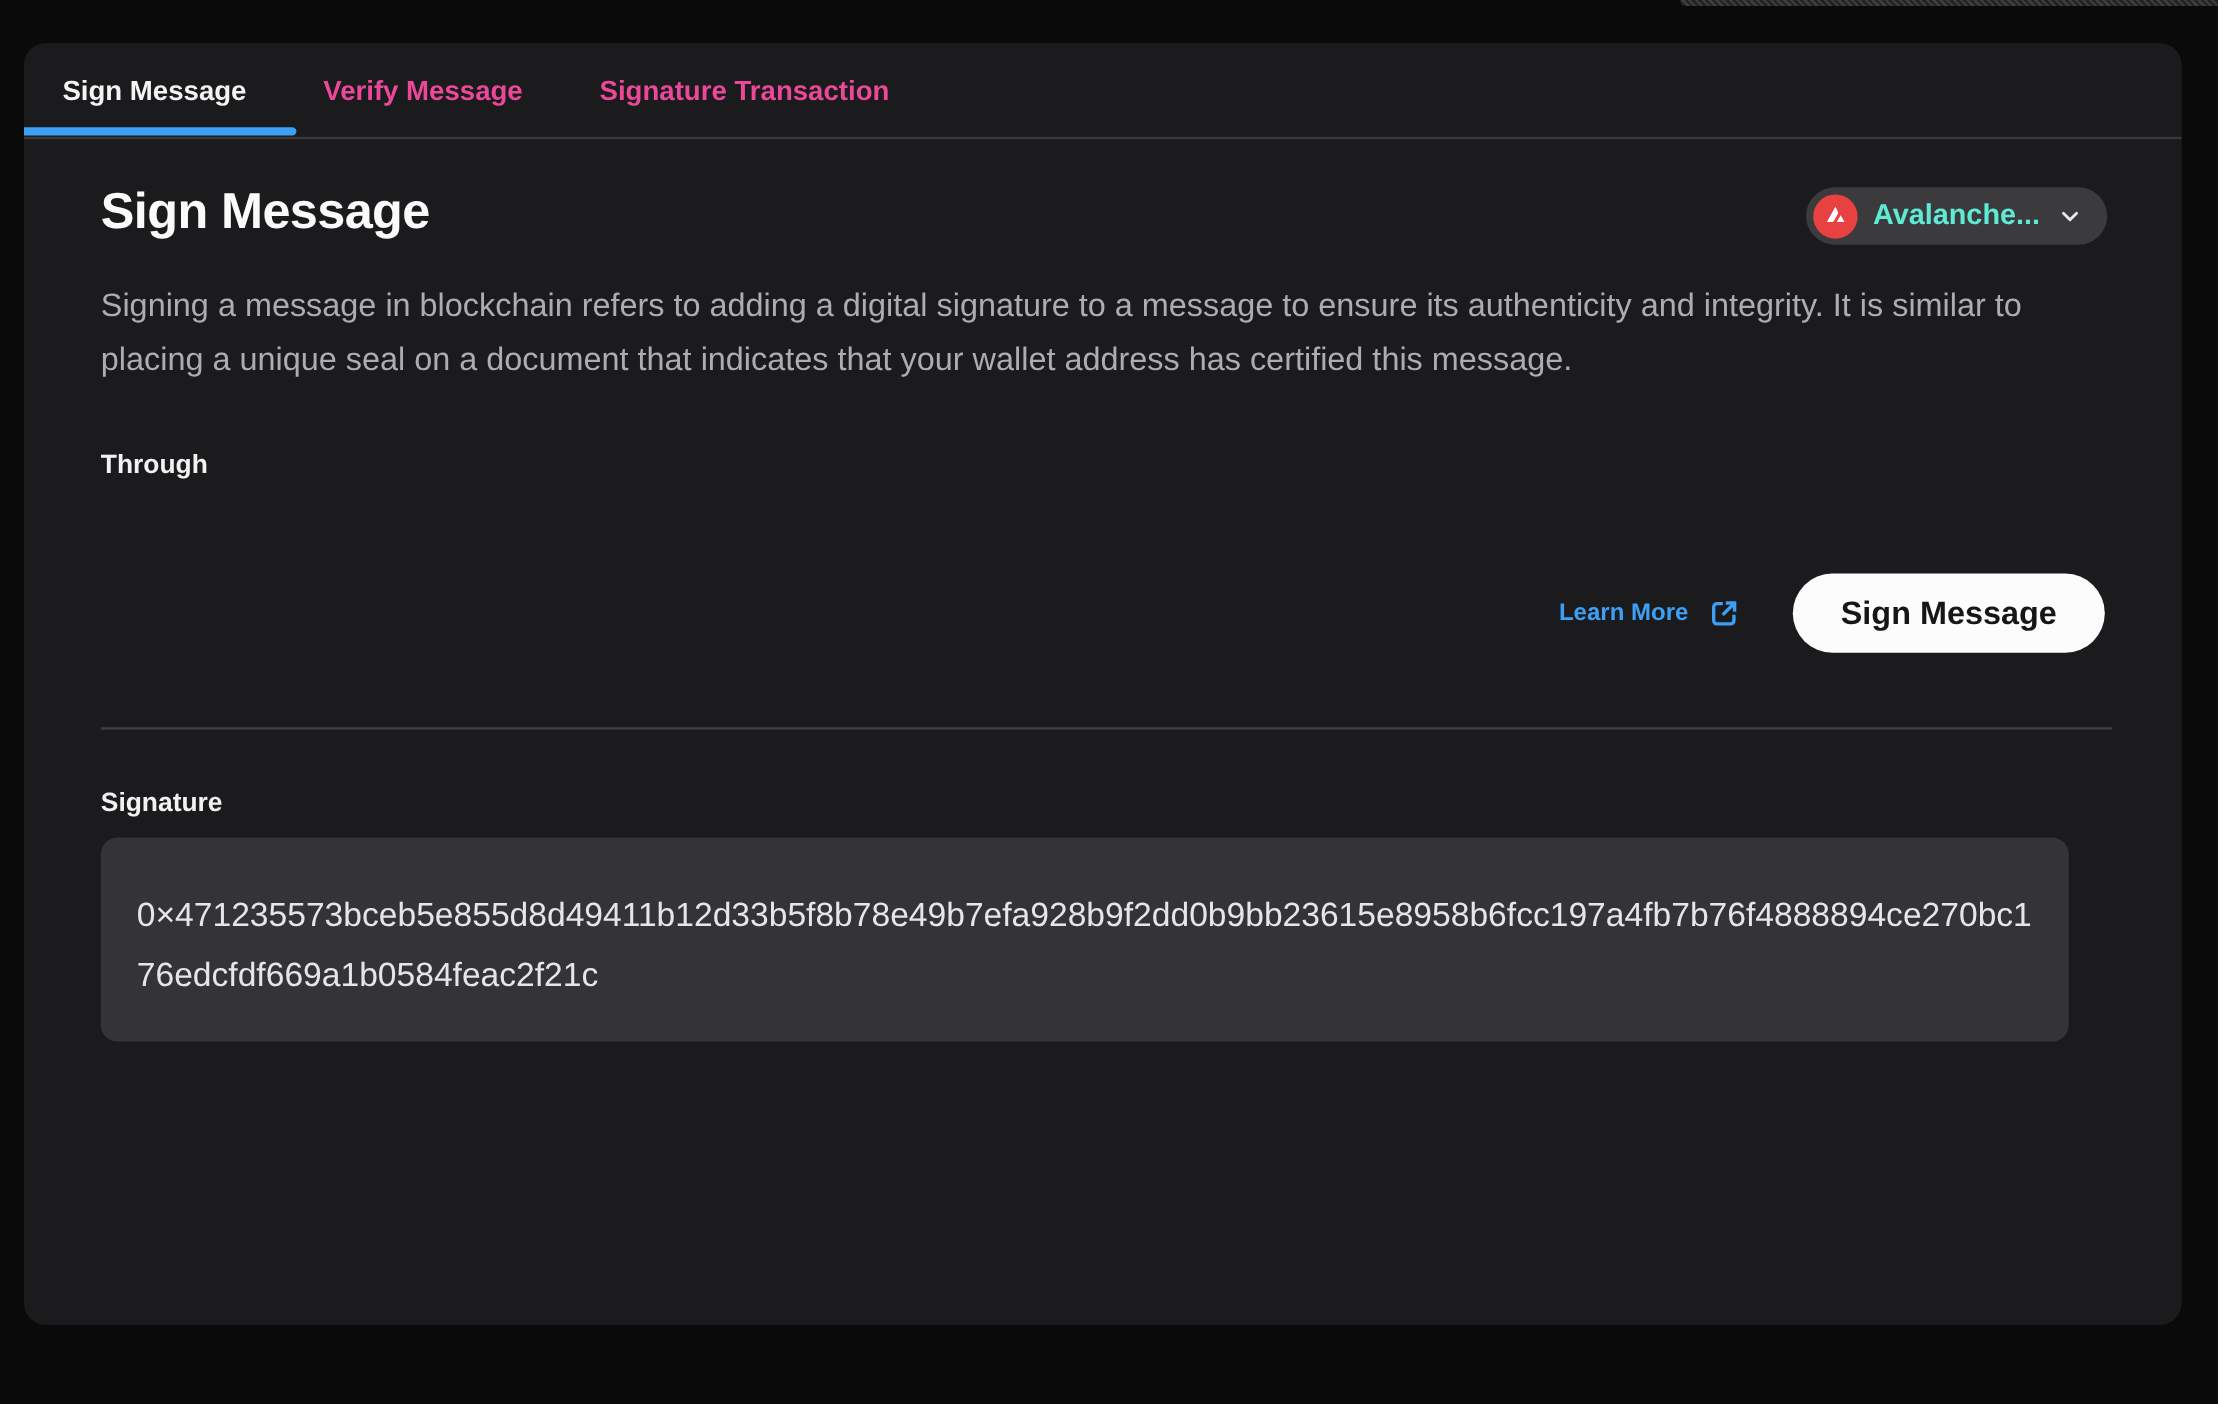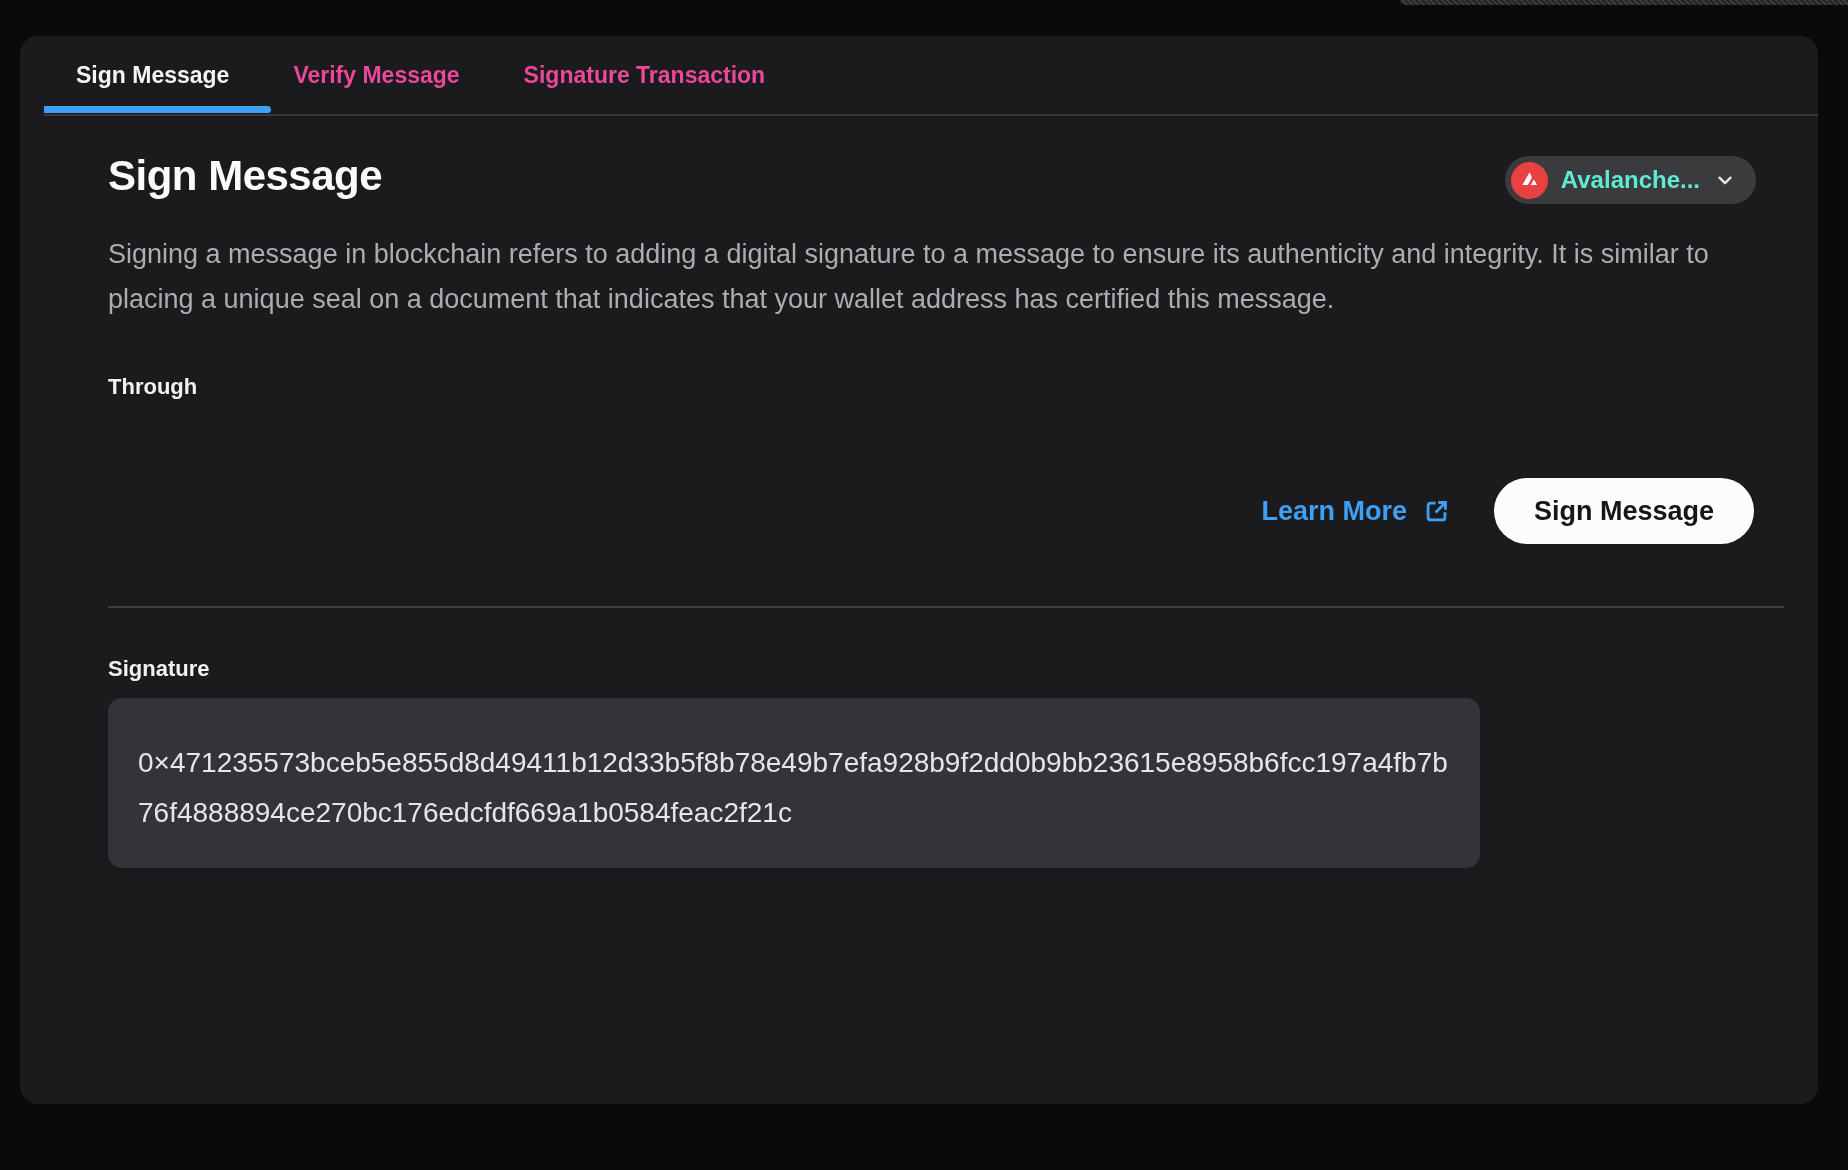--- a/index.html
+++ b/index.html
@@ -11,21 +11,21 @@
     overflow: hidden;
   }
   
   .window-fragment {
     position: absolute; top: 0; left: 1400px; right: 0; height: 5px;
     background: repeating-linear-gradient(45deg, #3c3c3f 0 2px, #232326 2px 4px);
     border-bottom-left-radius: 5px;
   }
   .card {
     position: absolute; left: 20px; top: 36px; width: 1798px; height: 1068px;
-    background: #1b1b1d; border-radius: 18px; padding-left: 24px;
+    background: #1b1b1d; border-radius: 18px;
   }
   
   .tabbar {
     position: relative; height: 80px; display: flex; align-items: center;
     padding-left: 32px; border-bottom: 2px solid #38383b;
   }
   .tab {
     font-size: 23px; font-weight: 600; color: #ec4899;
     margin-right: 64px; cursor: pointer; white-space: nowrap;
   }
@@ -60,31 +60,31 @@
     background: #333337; border: none; outline: none; resize: none;
     border-radius: 14px; padding: 42px 30px; color: #e6e6e8;
     font-size: 27px; font-family: "Liberation Sans", "DejaVu Sans", sans-serif;
   }
   .actions {
     margin-top: 78px; display: flex; justify-content: flex-end; align-items: center; gap: 44px;
     padding-right: 2px;
   }
   .learn-more {
     display: flex; align-items: center; gap: 16px; color: #3da0f5;
-    font-size: 27px; font-weight: 700; cursor: pointer; text-decoration: none;
+    font-size: 20px; font-weight: 700; cursor: pointer; text-decoration: none;
   }
   .sign-btn {
     height: 66px; padding: 0 40px; border: none; border-radius: 33px;
     background: #fcfcfd; color: #161618; font-size: 27px; font-weight: 700;
     font-family: "Liberation Sans", "DejaVu Sans", sans-serif; cursor: pointer;
   }
   .divider { margin-top: 62px; height: 2px; background: #3e3e41; width: 1676px; }
   .signature-label { margin-top: 48px; }
   .signature-box {
-    margin-top: 16px; width: 1372px; min-height: 160px; background: #343438;
+    margin-top: 16px; width: 1640px; min-height: 160px; background: #343438;
     border-radius: 14px; padding: 40px 30px 30px 30px;
     font-size: 28px; line-height: 50px; color: #e6e6e8; word-break: break-all;
   }
   .icon { display: inline-flex; flex: 0 0 auto; }
 </style>
 </head>
 <body>
 
 <div class="window-fragment"></div>
 

